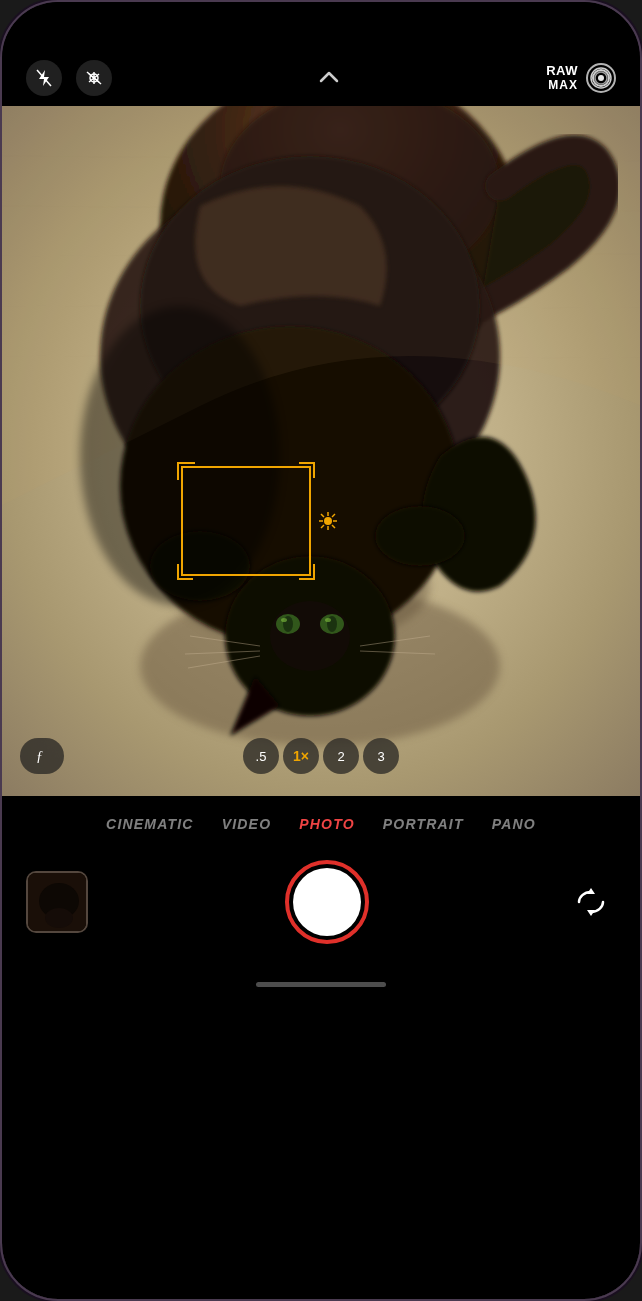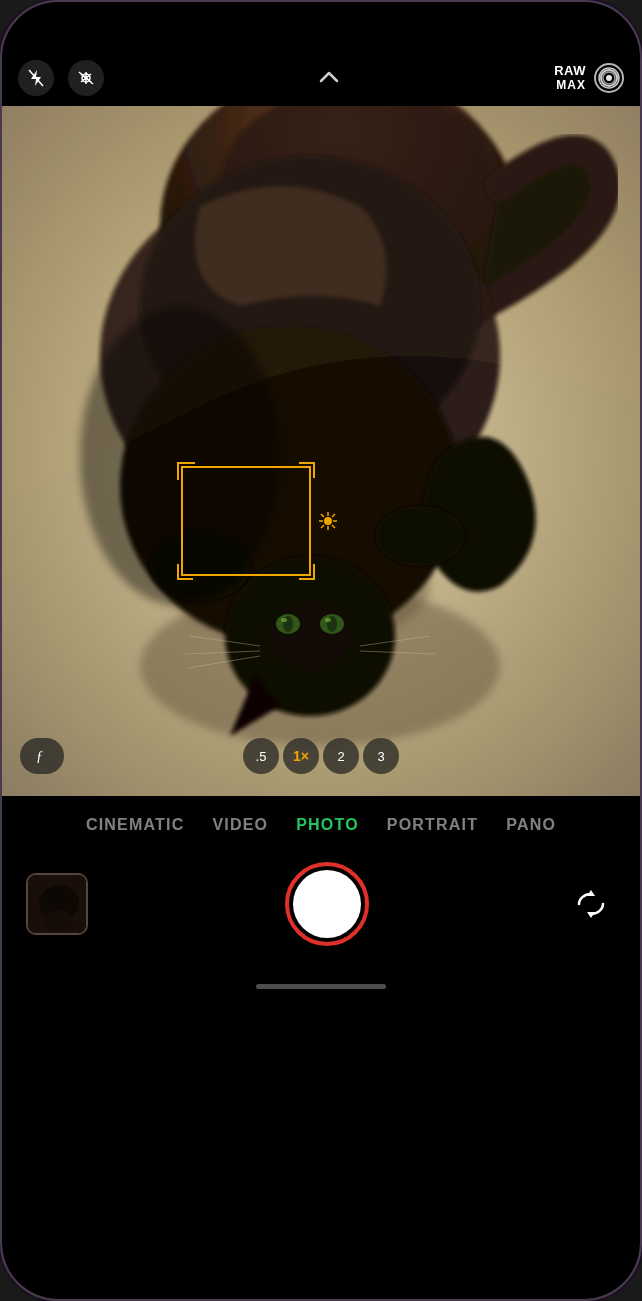--- a/index.html
+++ b/index.html
@@ -73,21 +73,21 @@
       position: absolute;
       top: 8px;
       left: 50%;
       transform: translateX(-50%);
       z-index: 10;
     }
 
     
     .camera-top-bar {
       background: #000;
-      padding: 8px 16px 10px;
+      padding: 8px 24px 10px;
       display: flex;
       align-items: center;
       justify-content: space-between;
     }
 
     .top-bar-left {
       display: flex;
       gap: 14px;
       align-items: center;
     }
@@ -307,30 +307,31 @@
       background: #000;
       padding: 14px 0 10px;
       display: flex;
       align-items: center;
       justify-content: center;
       gap: 0;
     }
 
     .mode-item {
       padding: 6px 14px;
-      font-size: 16px;
+      font-size: 14px;
       font-weight: 600;
       letter-spacing: 1.2px;
       color: rgba(255,255,255,0.5);
       text-transform: uppercase;
       cursor: pointer;
+      font-style: italic;
     }
 
     .mode-item.active {
-      color: #22c55e;
+      color: #ef4444;
       text-align: center;
     }
 
     
     .camera-controls {
       background: #000;
       padding: 12px 24px 30px;
       display: flex;
       align-items: center;
       justify-content: space-between;

